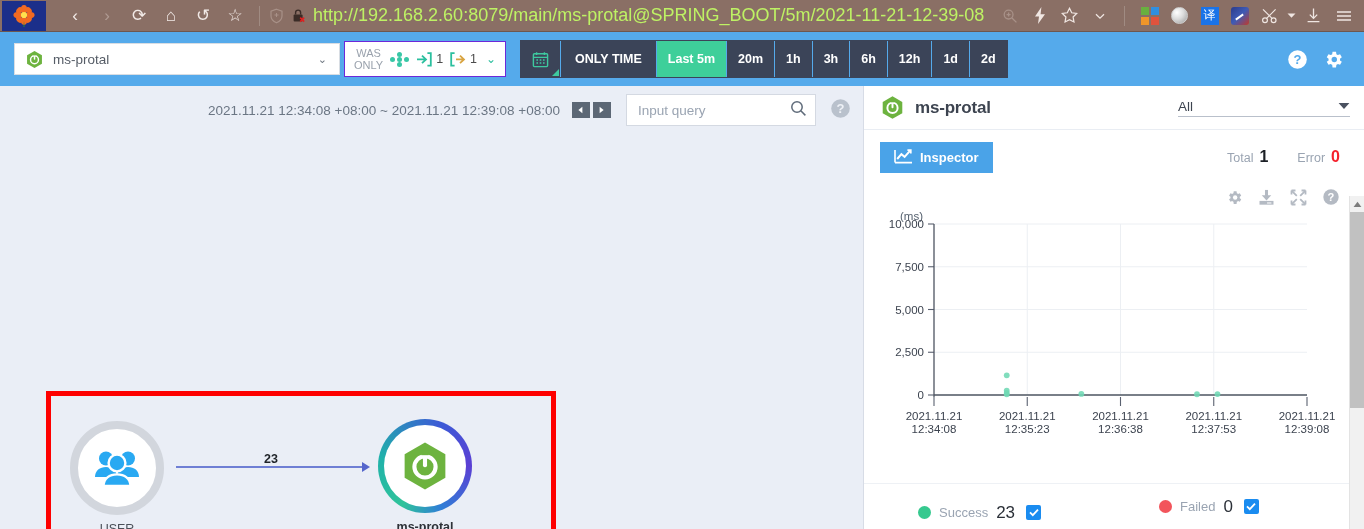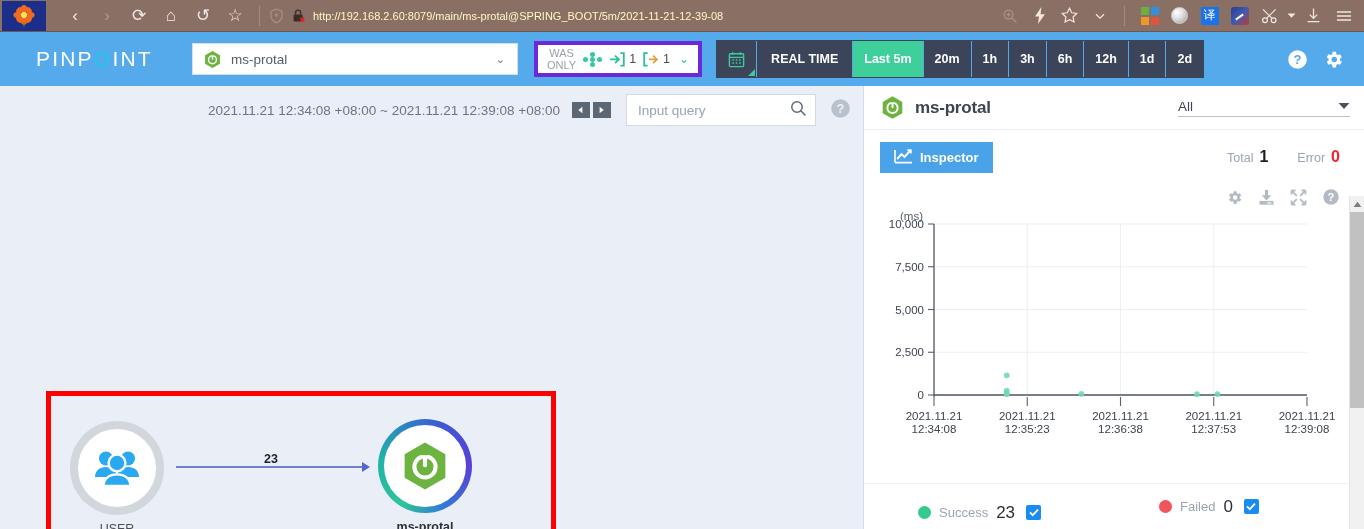--- a/index.html
+++ b/index.html
@@ -29,21 +29,21 @@
   .nav-btn {
     width: 30px; height: 28px; display: flex; align-items: center; justify-content: center;
     color: #f2eae7; font-size: 17px; line-height: 1;
   }
   .nav-btn.disabled { color: #b09b93; }
   .chrome-sep { width: 1px; height: 20px; background: #a08b82; margin: 0 9px; flex: 0 0 auto; }
   .url-area { display: flex; align-items: center; flex: 1 1 auto; min-width: 0; gap: 7px; }
   .shield-ico { color: #a89188; font-size: 15px; display: flex; align-items: center; }
   .lock-ico { position: relative; width: 15px; height: 16px; display: flex; align-items: center; justify-content: center; }
   .url-text {
-    color: #fef9c3; font-size: 11px; white-space: nowrap;
+    color: #bef264; font-size: 18px; white-space: nowrap;
     overflow: hidden; text-overflow: ellipsis;
     font-family: "Liberation Sans", sans-serif;
   }
   .chrome-right { display: flex; align-items: center; gap: 1px; flex: 0 0 auto; padding-right: 6px; }
   .cr-btn {
     width: 29px; height: 28px; display: flex; align-items: center; justify-content: center;
     color: #ece2de; font-size: 15px;
   }
   .ext-sq {
     width: 18px; height: 18px;
@@ -82,21 +82,21 @@
   }
   #pp-logo .dot-o { color: #1ec8f0; }
   .app-select {
     width: 326px; height: 32px; background: #fff; border: 1px solid #d8dde3;
     display: flex; align-items: center; padding: 0 10px; gap: 9px;
     font-size: 13.5px; color: #555c66; position: relative;
   }
   .app-select .caret { position: absolute; right: 12px; color: #6e7680; font-size: 11px; }
   .springboot-ico { flex: 0 0 auto; }
   .was-only {
-    height: 36px; margin-left: 16px; background: #fff; border: 4px solid #6d28d9;
+    height: 36px; margin-left: 4px; background: #fff; border: 1px solid #6d28d9;
     display: flex; align-items: center; padding: 8px 9px; gap: 7px;
   }
   .was-only-label {
     font-size: 11px; color: #9aa2ad; line-height: 12px; text-align: center;
     font-family: "Liberation Sans", sans-serif;
   }
   .dots-plus { width: 19px; height: 15px; position: relative; }
   .dots-plus i { position: absolute; width: 5px; height: 5px; border-radius: 50%; background: #38c7a6; }
   .inout { display: flex; align-items: center; gap: 4px; font-size: 12.5px; color: #4c4c4c; }
   .was-caret { color: #2fbf9f; font-size: 12px; margin-left: 2px; }
@@ -374,21 +374,20 @@
     </div>
     <div class="cr-btn">
       <svg width="18" height="16" viewBox="0 0 18 16" stroke="#f0e6e2" stroke-width="1.35">
           <path d="M2 4h14M2 8h14M2 12h14"></path>
         </svg>
     </div>
   </div>
 </div>
 
 <div id="pp-header">
-  <div id="pp-logo"><span>PINP</span><span class="dot-o">O</span><span>INT</span></div>
 
   <div class="app-select">
     <svg class="springboot-ico" width="19" height="19" viewBox="0 0 24 24">
       <path d="M12 1.2 L21.4 6.6 V17.4 L12 22.8 L2.6 17.4 V6.6 Z" fill="#6db33f"></path>
       <circle cx="12" cy="12.3" r="5" fill="none" stroke="#fff" stroke-width="1.85"></circle>
       <rect x="11.1" y="5.9" width="1.9" height="6.5" rx=".9" fill="#fff"></rect>
       <rect x="10.4" y="5.3" width="3.2" height="1.5" fill="#6db33f"></rect>
     </svg>
     <span>ms-protal</span>
     <span class="caret">⌄</span>
@@ -424,21 +423,21 @@
   </div>
 
   <div class="time-group">
     <div class="tg-cell cal">
       <svg width="17" height="17" viewBox="0 0 17 17" fill="none" stroke="#3ec99f" stroke-width="1.4">
         <rect x="1.4" y="2.8" width="14.2" height="12.8" rx="1"></rect>
         <path d="M1.4 6.4 H15.6 M4.6 1.2 V4 M12.4 1.2 V4"></path>
         <path d="M4.4 9h1.6M7.7 9h1.6M11 9h1.6M4.4 12h1.6M7.7 12h1.6M11 12h1.6" stroke-width="1.5"></path>
       </svg>
     </div>
-    <div class="tg-cell realtime">REAL TIME</div>
+    <div class="tg-cell realtime">ONLY TIME</div>
     <div class="tg-cell active">Last 5m</div>
     <div class="tg-cell">20m</div>
     <div class="tg-cell">1h</div>
     <div class="tg-cell">3h</div>
     <div class="tg-cell">6h</div>
     <div class="tg-cell">12h</div>
     <div class="tg-cell">1d</div>
     <div class="tg-cell">2d</div>
   </div>
 

